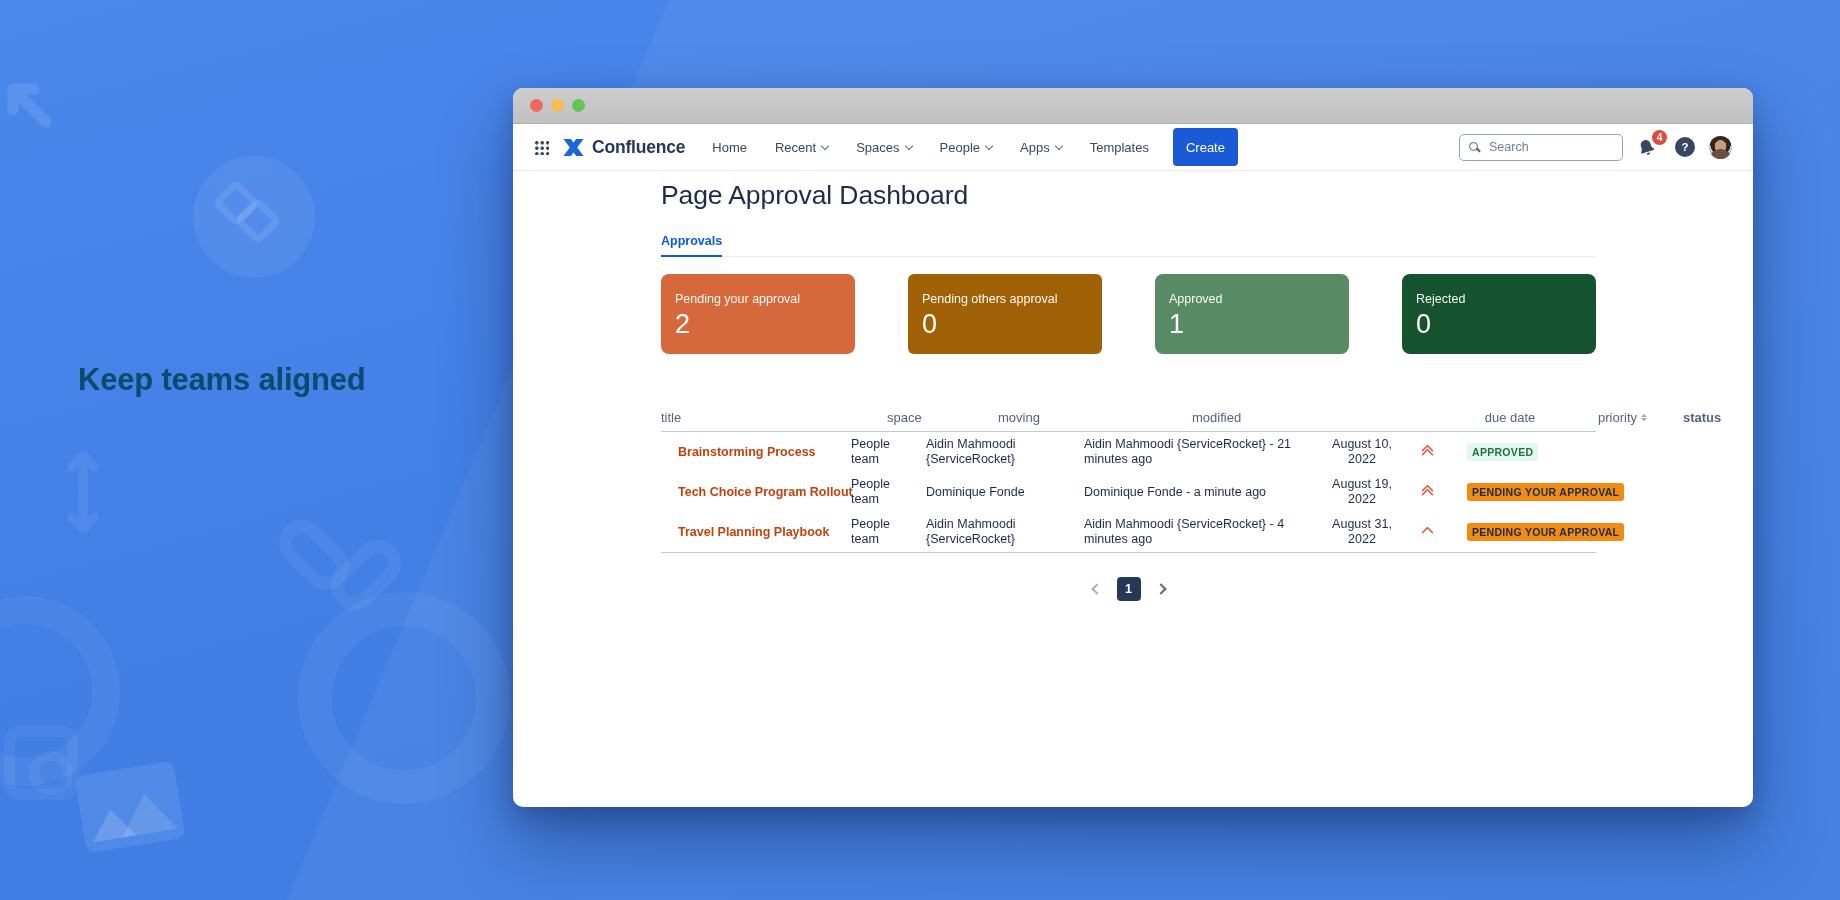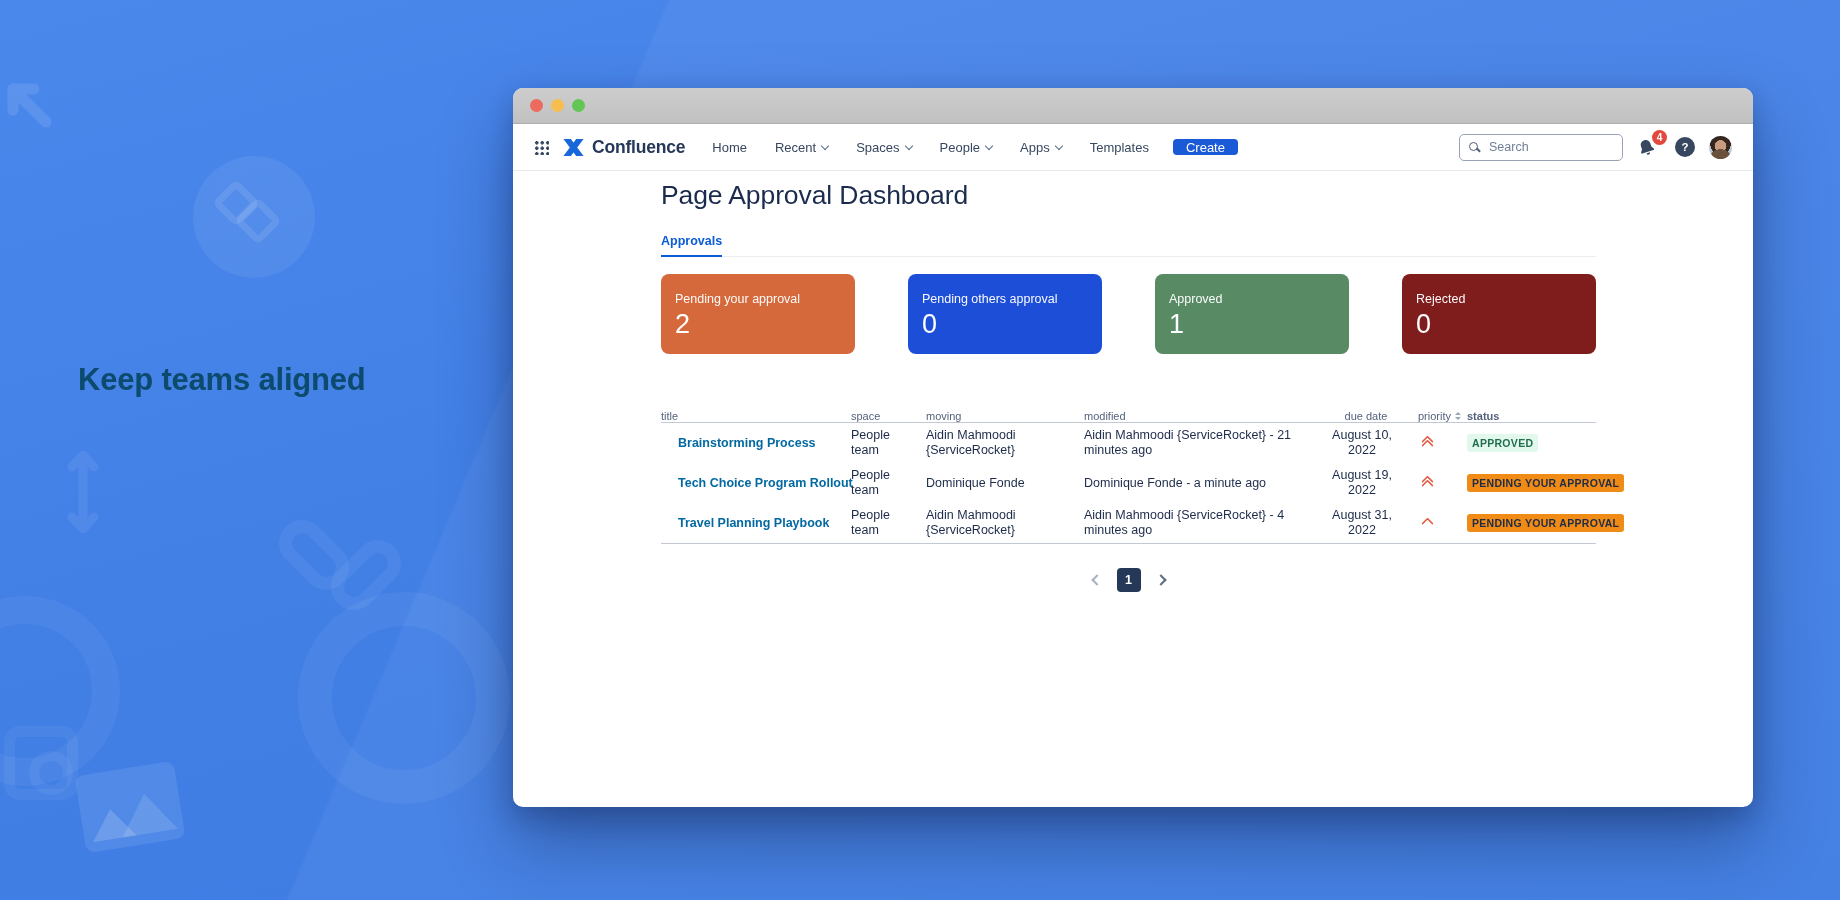--- a/index.html
+++ b/index.html
@@ -40,21 +40,21 @@
   
   .navbar { height:47px; display:flex; align-items:center; padding:0 21px; border-bottom:1px solid #E9EBEF; background:#fff; }
   .grid-icon { width:15px; height:15px; flex:none; margin-right:13px; cursor:pointer;
                background-image:radial-gradient(circle,#37475F 1.6px,transparent 1.9px); background-size:5.5px 5.5px; }
   .logo { display:flex; align-items:center; gap:7px; margin-right:27px; cursor:pointer; }
   .logo-text { font-size:17.5px; font-weight:600; color:#253858; letter-spacing:-.2px; }
   .nav-items { display:flex; align-items:center; gap:28px; }
   .nav-item { font-size:13px; color:#37475F; display:flex; align-items:center; gap:6px; cursor:pointer; white-space:nowrap; }
   .chev-down { width:6px; height:6px; border-right:1.7px solid #5A6B85; border-bottom:1.7px solid #5A6B85; transform:rotate(45deg); margin-top:-3px; }
   .create-btn { margin-left:24px; background:#1A5AD6; color:#fff; font-size:13px; font-weight:500; border:none; border-radius:4px;
-                height:16px; padding:0 13px; cursor:pointer; font-family:inherit; }
+                height:38px; padding:0 13px; cursor:pointer; font-family:inherit; }
   .nav-right { margin-left:auto; display:flex; align-items:center; gap:14px; }
   .search-box { position:relative; width:164px; height:27px; border:1.6px solid #97A3B5; border-radius:5px; background:#fff; display:flex; align-items:center; }
   .search-box input { border:none; outline:none; width:100%; font-size:12.5px; padding-left:29px; color:#172B4D; background:transparent; font-family:inherit; }
   .search-box input::placeholder { color:#707F96; }
   .mag { position:absolute; left:9px; top:7px; width:9px; height:9px; border:1.6px solid #505F79; border-radius:50%; }
   .mag::after { content:''; position:absolute; width:5px; height:1.6px; background:#505F79; transform:rotate(45deg); right:-4px; bottom:-1.5px; }
   .bell-wrap { position:relative; width:24px; height:24px; cursor:pointer; }
   .bell-wrap svg { transform:rotate(-18deg); margin-top:3px; }
   .nbadge { position:absolute; top:-5px; right:-6px; background:#E2483D; color:#fff; font-size:10px; font-weight:700;
             min-width:15px; height:15px; border-radius:8px; display:flex; align-items:center; justify-content:center; padding:0 2px; }
@@ -71,33 +71,33 @@
   .page-title { margin-top:8px; font-size:26.5px; line-height:32px; font-weight:500; color:#1B2B4D; letter-spacing:-.1px; }
   .tabbar { margin-top:23px; border-bottom:1px solid #EBECF0; display:flex; }
   .tab { font-size:12.5px; font-weight:700; color:#0B5CD7; padding-bottom:7px; border-bottom:2.5px solid #0B5CD7; margin-bottom:-1px; cursor:pointer; }
   .cards { display:flex; justify-content:space-between; margin-top:17px; }
   .card { width:194px; height:80px; border-radius:8px; color:#fff; padding:13px 14px; }
   .card-label { font-size:12.5px; margin-top:5px; opacity:.97; }
   .card-value { font-size:27px; margin-top:3px; font-weight:400; }
   
   .table { margin-top:56px; }
   .thead, .trow { display:grid; grid-template-columns:190px 75px 158px 238px 88px 52px 134px; }
-  .thead { font-size:11px; color:#55637D; border-bottom:1.5px solid #C3C9D2; align-items:center; }
+  .thead { font-size:13px; color:#55637D; padding-bottom:6px; border-bottom:1.5px solid #C3C9D2; align-items:center;gap:36px; }
   .th-due { text-align:center; }
   .th-priority { padding-left:8px; display:flex; align-items:center; }
   .th-status { padding-left:5px;font-weight:bold; }
   .sort-icon { display:inline-flex; flex-direction:column; gap:1.5px; margin-left:4px; }
   .sort-icon i { width:0; height:0; border-left:3px solid transparent; border-right:3px solid transparent; }
   .sort-icon .s-up { border-bottom:3.5px solid #9AA5B5; }
   .sort-icon .s-down { border-top:3.5px solid #9AA5B5; }
   .tbody { border-bottom:1.5px solid #C3C9D2; }
   .trow { min-height:40px; align-items:center; font-size:12.5px; color:#1C2B4A; line-height:1.18; }
   .cell { padding:3px 8px 3px 0; }
   .title-cell { padding-left:17px; }
-  .title-link { color:#0369a1; font-weight:600; text-decoration:none; white-space:nowrap; cursor:pointer; }
+  .title-link { color:#c2410c; font-weight:600; text-decoration:none; white-space:nowrap; cursor:pointer; }
   .due-cell { text-align:center; padding:0 10px 0 2px; }
   .prio-cell { padding-left:13px; display:flex; flex-direction:column; align-items:flex-start; }
   .status-cell { padding-left:5px; }
   .chv { width:9px; height:9px; border-top:2.6px solid #E65A42; border-left:2.6px solid #E65A42; transform:rotate(45deg); border-radius:1.5px; }
   .chv + .chv { margin-top:-5px; }
   .badge { display:inline-block; font-size:10.5px; font-weight:700; padding:3px 5px 2.5px; border-radius:3px; letter-spacing:.3px; white-space:nowrap; }
   .badge-approved { background:#E3F8EC; color:#1F6E4E; }
   .badge-pending { background:#F08C16; color:#1D2B48; }
   
   .pagination { margin-top:24px; display:flex; align-items:center; justify-content:center; gap:16px; }
@@ -202,29 +202,29 @@
 
     <div class="tabbar">
       <span class="tab">Approvals</span>
     </div>
 
     <div class="cards">
       <div class="card" style="background-color: rgb(213, 105, 60);">
         <div class="card-label">Pending your approval</div>
         <div class="card-value">2</div>
       </div>
-      <div class="card" style="background-color: #1d4ed8;">
+      <div class="card" style="background-color: #a16207; border-radius: 6px;">
         <div class="card-label">Pending others approval</div>
         <div class="card-value">0</div>
       </div>
       <div class="card" style="background-color: rgb(88, 138, 100);">
         <div class="card-label">Approved</div>
         <div class="card-value">1</div>
       </div>
-      <div class="card" style="background-color: #7f1d1d;">
+      <div class="card" style="background-color: #14532d;">
         <div class="card-label">Rejected</div>
         <div class="card-value">0</div>
       </div>
     </div>
 
     <div class="table">
       <div class="thead">
         <span>title</span>
         <span>space</span>
         <span>moving</span>

